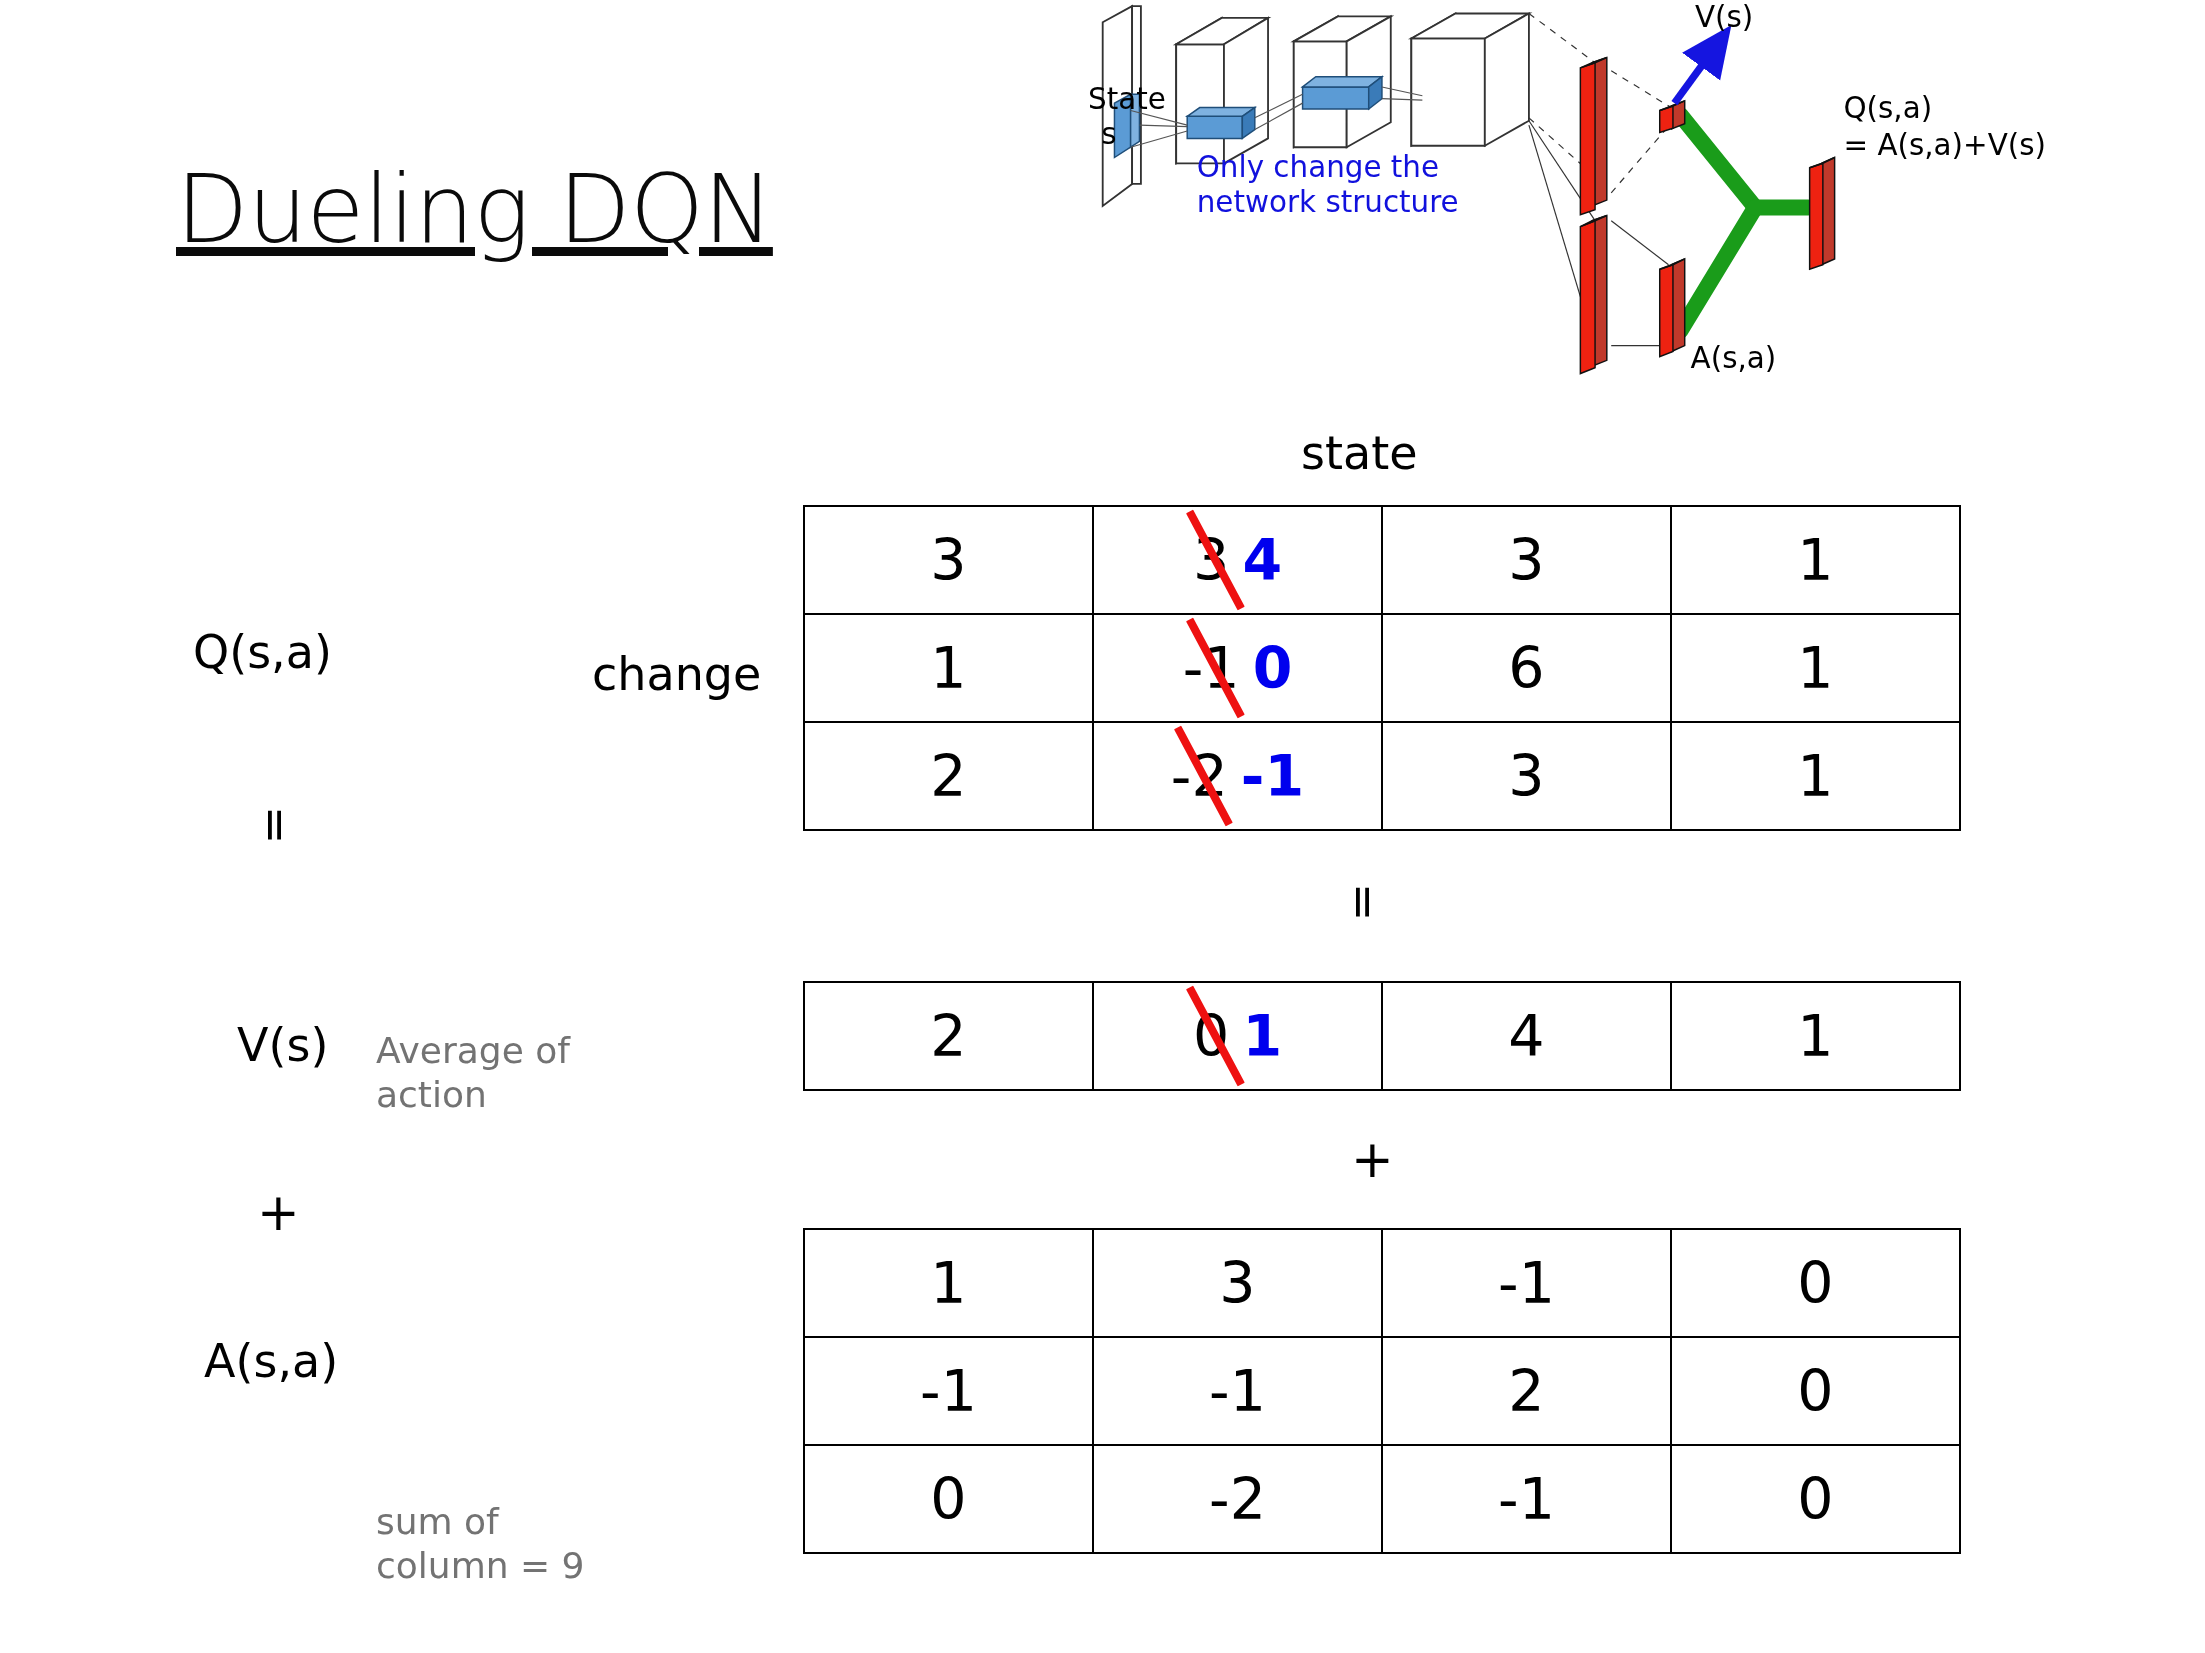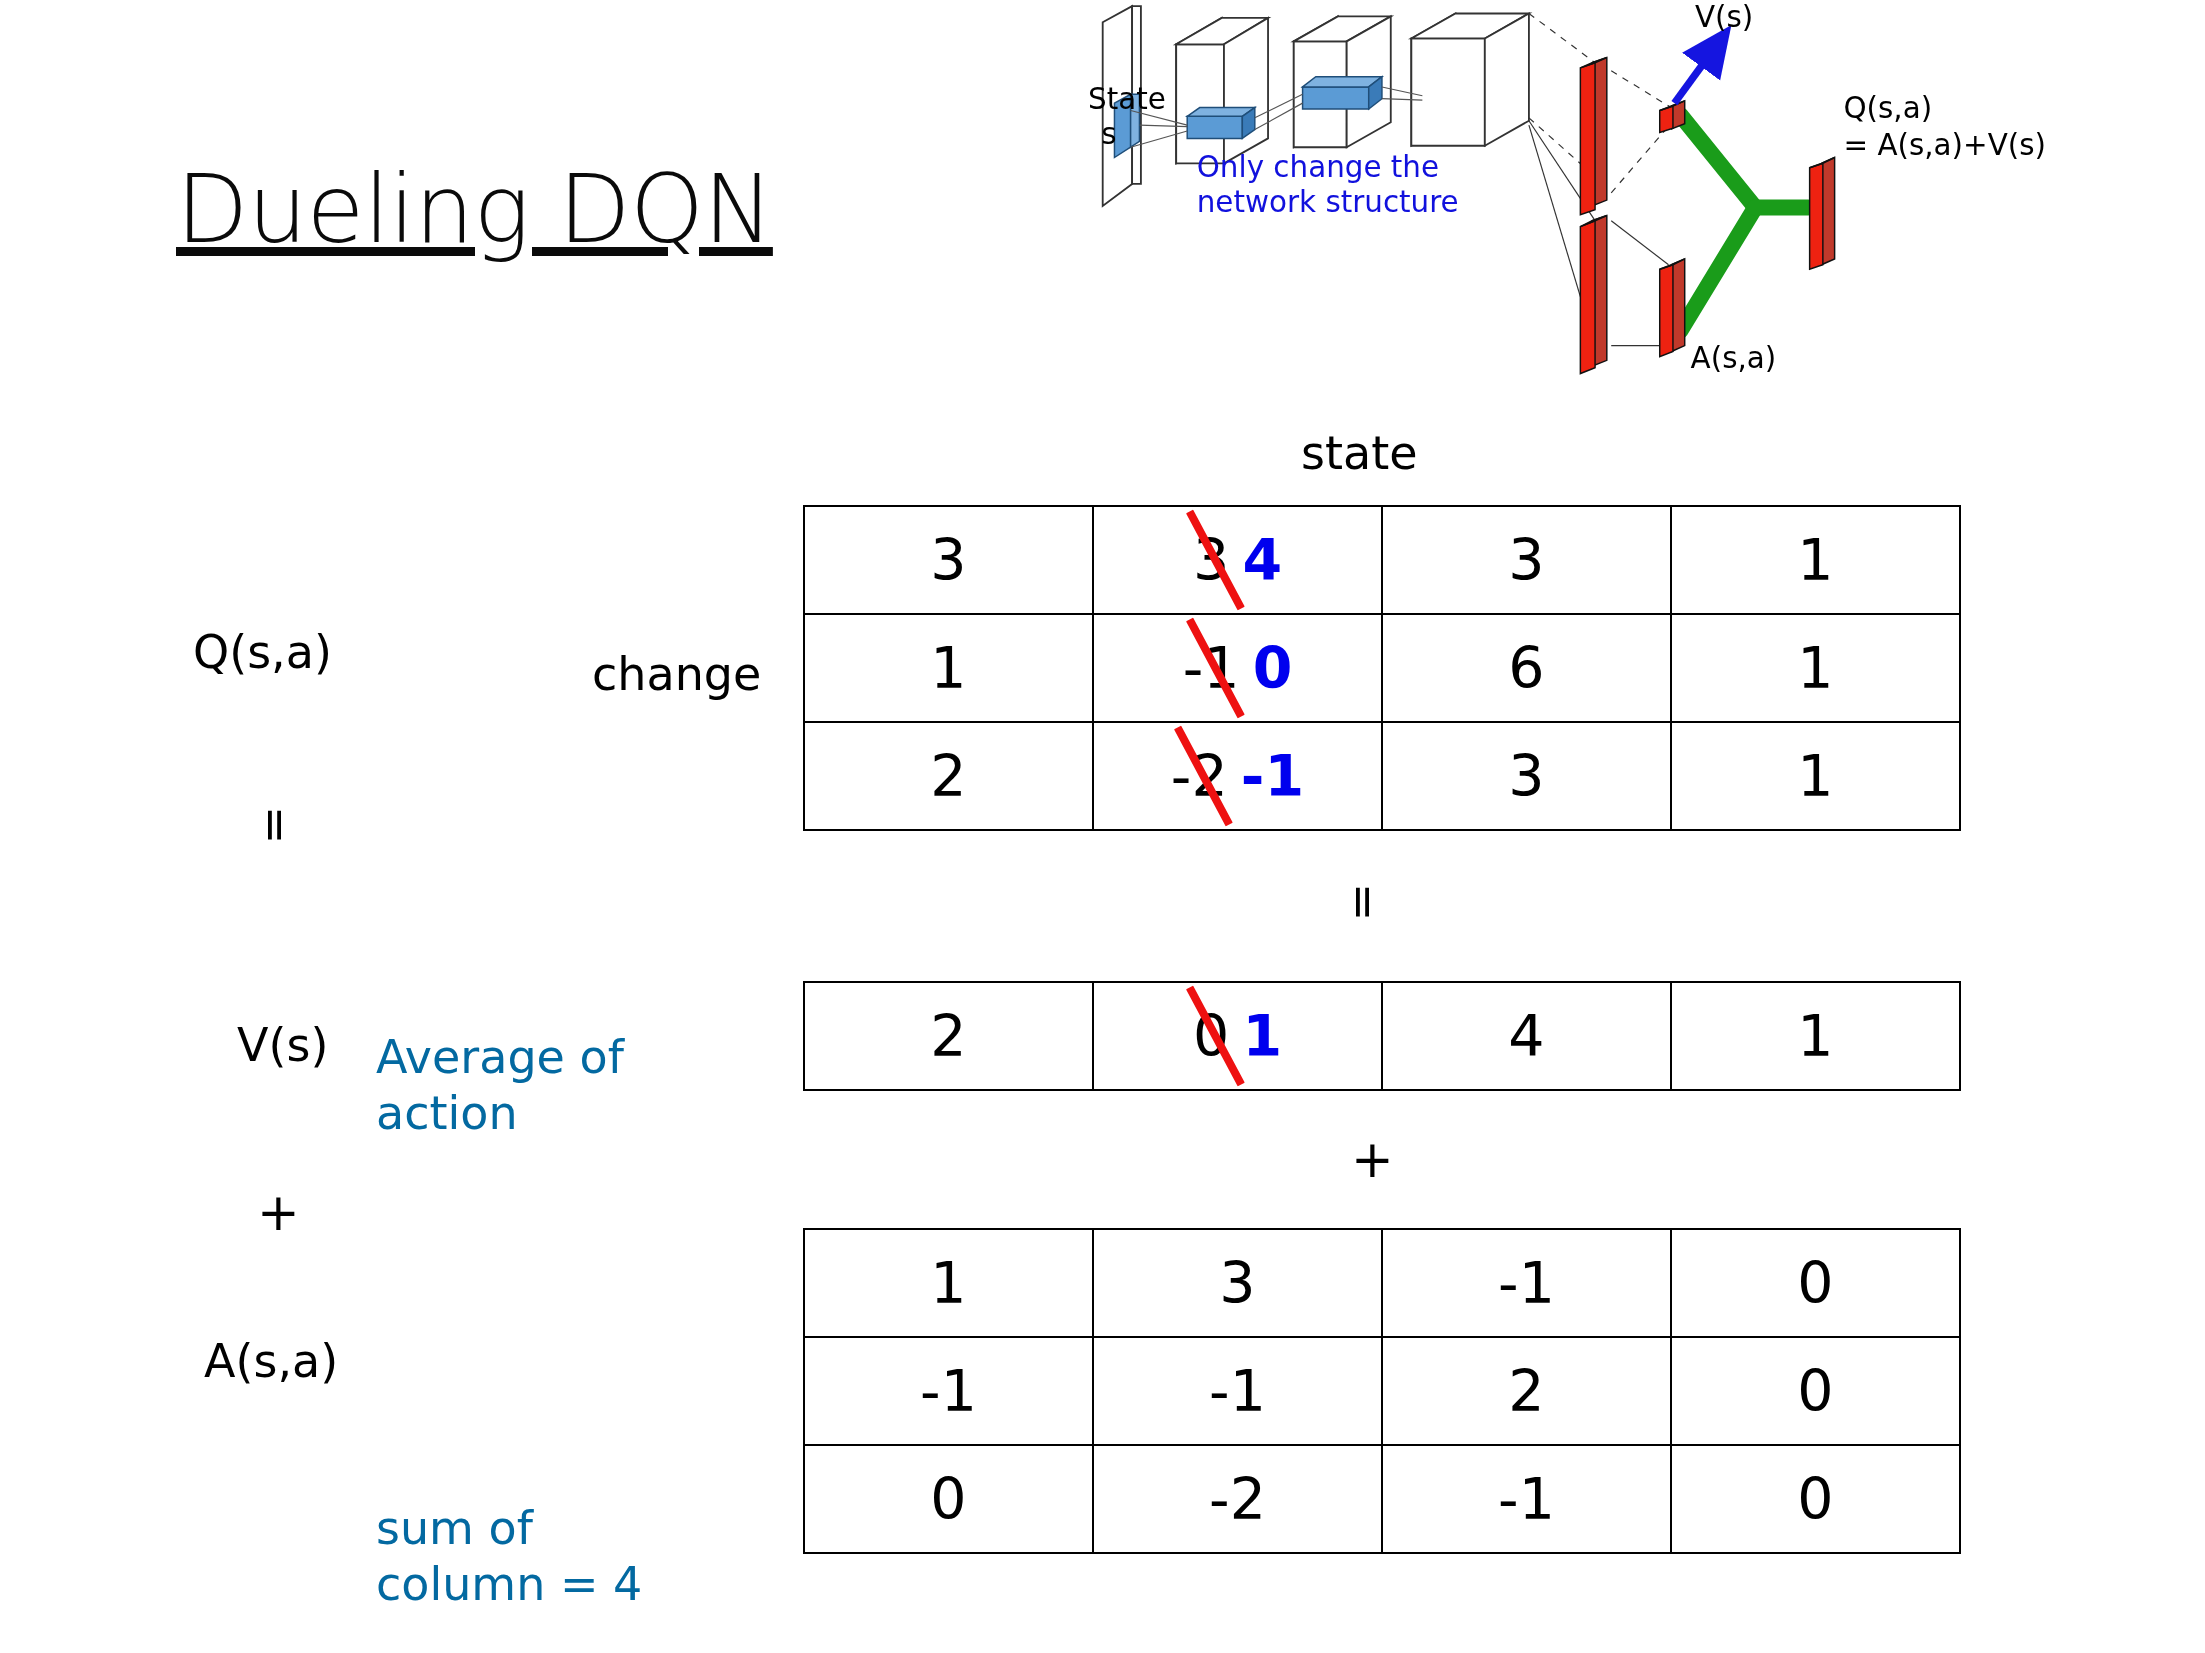--- a/index.html
+++ b/index.html
@@ -12,21 +12,21 @@
   #slide-title{
     left:176px; top:158px; width:750px;
     font-size:94px; font-weight:300; letter-spacing:-0.7px;
     font-family:"DejaVu Sans","Liberation Sans",sans-serif;
     color:#0a0a0a; line-height:1.1; white-space:nowrap;text-decoration:underline;
   }
 
   
   .lbl{font-size:46px;color:#000;white-space:nowrap;
        font-family:"DejaVu Sans","Liberation Sans",sans-serif;font-weight:400;}
-  .lbl-blue{font-size:46px;color:#0369a1;white-space:nowrap;line-height:1.22;
+  .lbl-blue{font-size:36px;color:#737373;white-space:nowrap;line-height:1.22;
        font-family:"DejaVu Sans","Liberation Sans",sans-serif;font-weight:400;}
 
   #lbl-q{left:193px;top:625px;}
   #lbl-action{left:592px;top:647px;}
   #lbl-v{left:237px;top:1018px;}
   #lbl-a{left:204px;top:1334px;}
   #lbl-state{left:1301px;top:426px;}
 
   #txt-average{left:376px;top:1029px;width:345px;}
   #txt-sumof{left:376px;top:1500px;width:345px;}
@@ -216,21 +216,21 @@
 </div>
 
 <div class="abs plus-sym" id="plus-left">+</div>
 
 <div class="abs plus-sym" id="plus-mid">+</div>
 
 <div class="abs lbl" id="lbl-a">A(s,a)</div>
 
 <div class="abs lbl-blue" id="txt-sumof">
   <span>sum of</span><br>
-  <span>column = 4</span>
+  <span>column = 9</span>
 </div>
 
 <table class="abs grid" id="tbl-q">
   <tbody>
       <tr>
         <td>
           <div class="cellwrap">
             <span>3</span>
           </div>
         </td>

